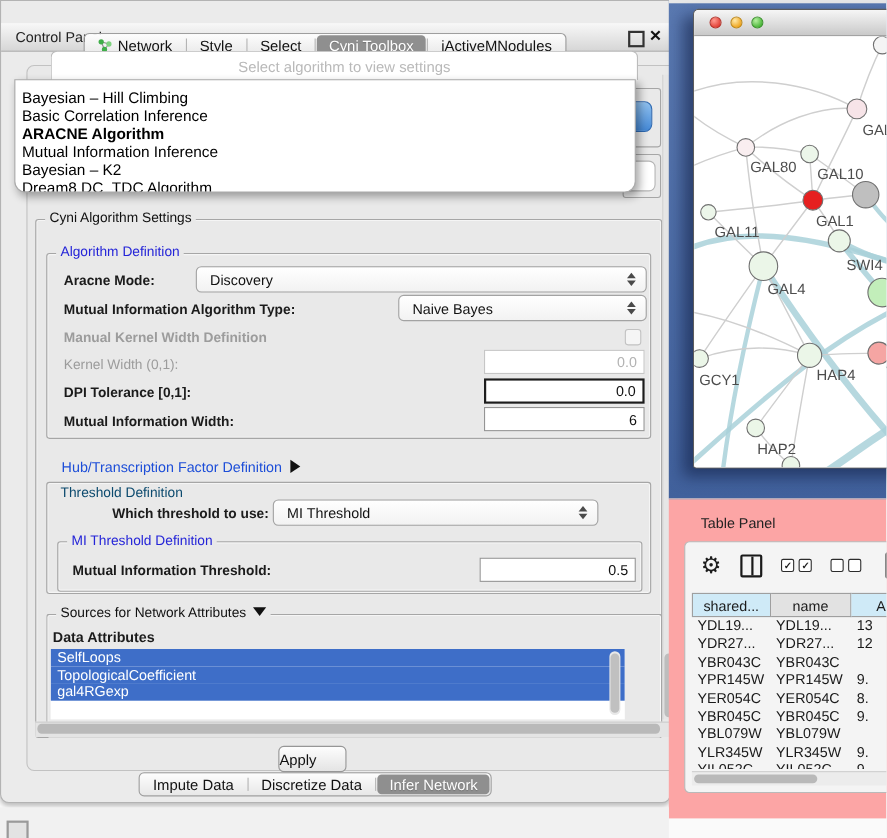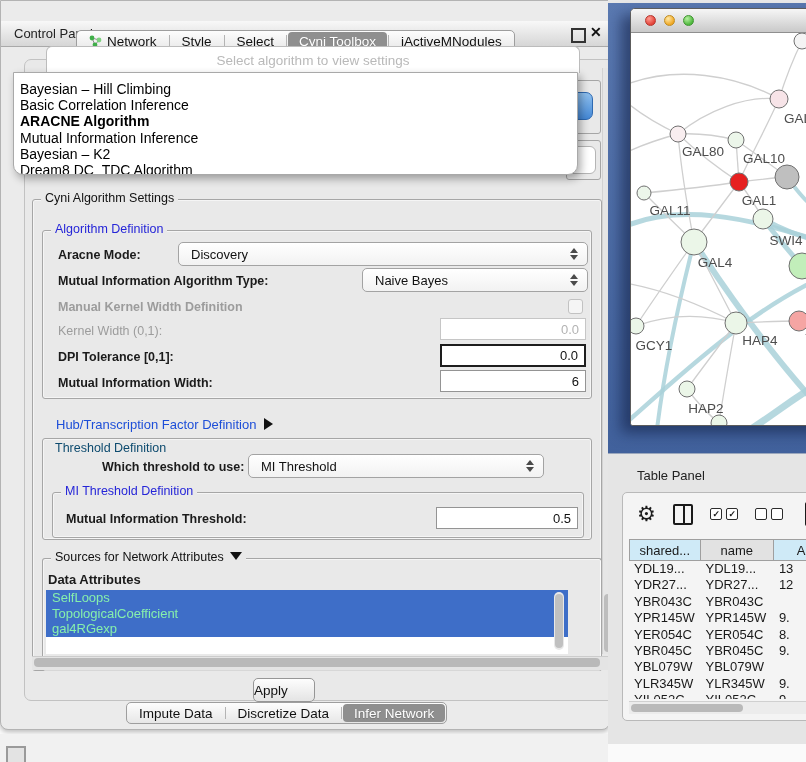--- a/index.html
+++ b/index.html
@@ -50,21 +50,21 @@
   .tfield.dis{border-color:#c6c6c6;color:#b3b3b3;}
   .tfield.focus{border:2px solid #1d1d1d;}
 
   .checkbox{position:absolute;width:13px;height:13px;border:1.5px solid #c2c2c2;border-radius:3px;background:#f5f5f5;}
 
   .arrow-right{display:inline-block;width:0;height:0;border-top:6px solid transparent;border-bottom:6px solid transparent;border-left:9px solid #111;margin-left:8px;vertical-align:-1px;}
   .arrow-down{display:inline-block;width:0;height:0;border-left:6px solid transparent;border-right:6px solid transparent;border-top:8px solid #111;margin-left:6px;vertical-align:1px;}
 
   
   #attr-list{left:30px;top:588px;width:522px;height:64px;background:#fff;overflow:hidden;}
-  .attr-item{height:15.6px;background:#3e6ec8;color:#86efac;font-size:13px;line-height:15.6px;padding-left:6px;}
+  .attr-item{height:15.6px;background:#3e6ec8;color:#ffffff;font-size:13px;line-height:15.6px;padding-left:6px;}
 
   #apply-btn{left:237px;top:676px;width:60px;height:22px;background:linear-gradient(#fdfdfd,#e4e4e4);
              border:1px solid #969696;border-radius:5px;font-size:13.5px;color:#111;
              display:flex;align-items:center;justify-content:flex-start;}
 
   
   #combo-prompt{left:46px;top:46px;width:532px;height:26px;background:#fff;border:1px solid #bcbcbc;border-bottom:none;
                 border-radius:6px 6px 0 0;display:flex;align-items:center;justify-content:center;
                 font-size:13.5px;color:#b9b9b9;}
   #frag-a{left:566px;top:80px;width:33px;height:52px;border:1px solid #a6a6a6;border-radius:3px;background:#e9e9e9;}
@@ -85,21 +85,21 @@
               box-shadow:-9px 7px 14px rgba(12,26,62,.55);background:#fff;overflow:hidden;}
   #net-titlebar{left:0;top:0;width:100%;height:24px;background:linear-gradient(#f6f6f6,#c9c9c9);
                 border-bottom:1px solid #8f8f8f;display:flex;align-items:center;padding-left:14px;gap:8px;box-sizing:border-box;}
   .tl{width:11px;height:11px;border-radius:50%;}
   .tl.red{background:radial-gradient(circle at 35% 30%,#ff9a90,#e3443a 70%);border:1px solid #b5362e;box-sizing:border-box;}
   .tl.yellow{background:radial-gradient(circle at 35% 30%,#ffe9a8,#f0a825 70%);border:1px solid #c08b1d;box-sizing:border-box;}
   .tl.green{background:radial-gradient(circle at 35% 30%,#b6f0a0,#4fb83e 70%);border:1px solid #3f9431;box-sizing:border-box;}
   #net-canvas{left:0;top:24px;width:200px;height:392px;background:#fff;overflow:hidden;}
 
   
-  #table-region{left:608px;top:453px;width:198px;height:290px;background:#e5e5e5;border-top:1px solid #9aa7bd;}
+  #table-region{left:608px;top:453px;width:198px;height:290px;background:#fca5a5;border-top:1px solid #9aa7bd;}
   #tp-title{left:29px;top:14px;font-size:13px;color:#222;position:absolute;}
   #tp-container{left:14px;top:38px;width:200px;height:227px;background:#f4f4f4;border:1px solid #b9b9b9;border-radius:5px;position:absolute;}
   #tp-toolbar{position:absolute;left:0;top:0;width:100%;height:42px;display:flex;align-items:center;}
   .gear{font-size:21px;color:#1c1c1c;margin-left:14px;}
   .colicon{width:17px;height:17px;border:2px solid #1a1a1a;border-radius:2px;margin-left:17px;position:relative;}
   .colicon div{position:absolute;left:50%;top:0;width:2px;height:100%;background:#1a1a1a;}
   .cbpair{display:flex;gap:4px;margin-left:17px;}
   .cb{width:10px;height:10px;border:1.6px solid #2c2c2c;border-radius:2px;font-size:9px;font-weight:bold;line-height:10px;text-align:center;color:#1a1a1a;background:#fff;}
   .docicon{width:14px;height:20px;border:2.5px solid #1a1a1a;border-radius:2px;margin-left:22px;background:#fff;}
   #tp-table{position:absolute;left:6px;top:46px;width:200px;}

